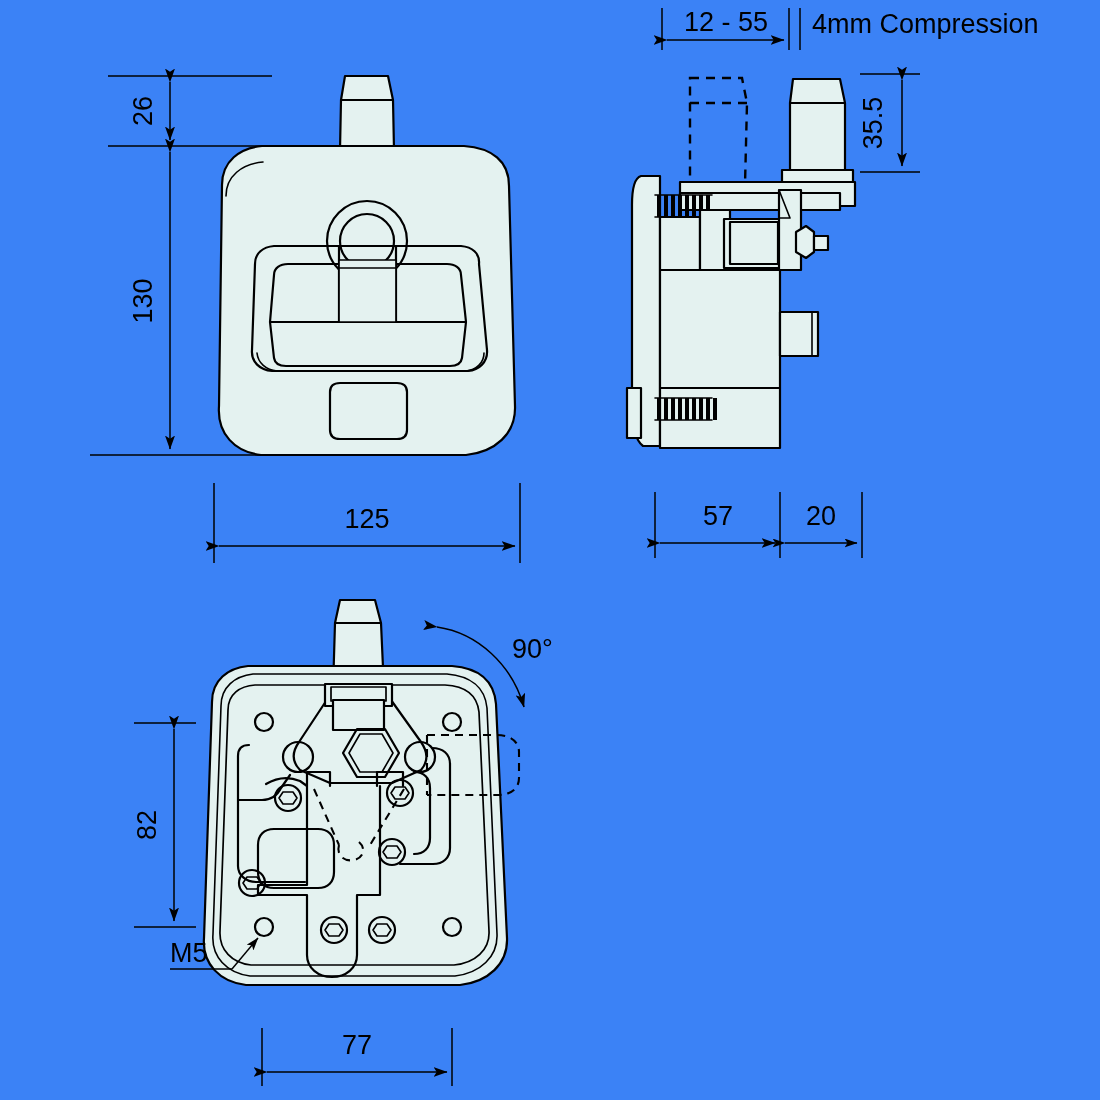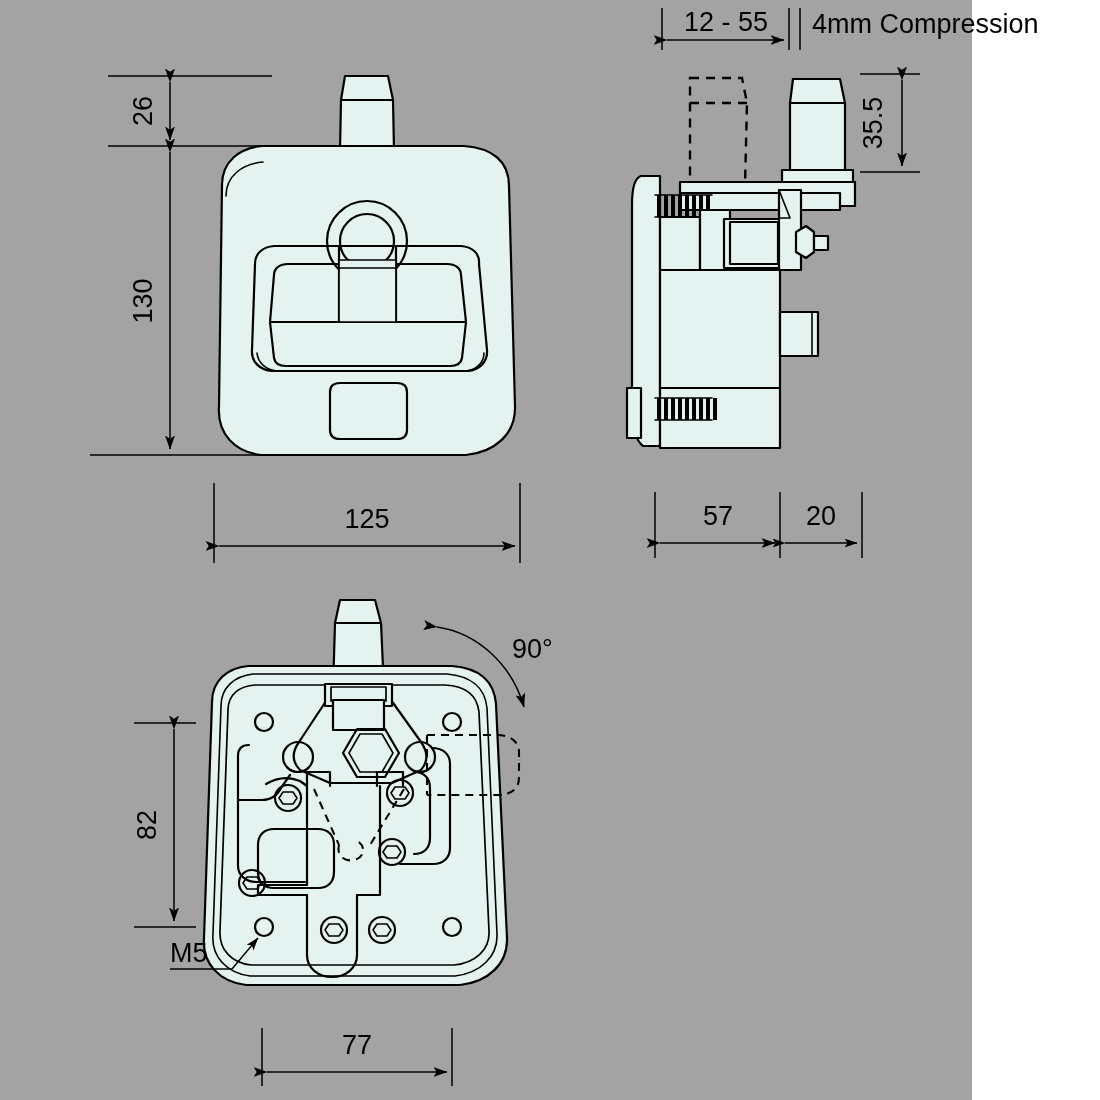--- a/index.html
+++ b/index.html
@@ -1,17 +1,17 @@
 <!DOCTYPE html>
 <html><head>
 <meta charset="utf-8">
 <style>
   html,body{margin:0;padding:0;background:#ffffff;}
   body{width:1100px;height:1100px;font-family:"Liberation Sans",sans-serif;overflow:hidden;}
-  #stage{position:relative;width:972px;height:1100px;background:#a3a3a3;}
+  #stage{position:relative;width:1100px;height:1100px;background:#3b82f6;}
   svg{display:block;}
   .part{fill:#e4f2f0;stroke:#000;stroke-width:2.2;stroke-linejoin:round;stroke-linecap:round;}
   .partthin{fill:#e4f2f0;stroke:#000;stroke-width:1.7;stroke-linejoin:round;stroke-linecap:round;}
   .noFill{fill:none;stroke:#000;stroke-width:2.2;stroke-linejoin:round;stroke-linecap:round;}
   .noFillThin{fill:none;stroke:#000;stroke-width:1.6;stroke-linejoin:round;stroke-linecap:round;}
   .dash{fill:none;stroke:#000;stroke-width:2.4;stroke-dasharray:9 7;stroke-linecap:butt;}
   .dashThin{fill:none;stroke:#000;stroke-width:2.1;stroke-dasharray:8 6;stroke-linecap:butt;}
   .dimline{fill:none;stroke:#000;stroke-width:1.5;stroke-linecap:butt;}
   .extline{fill:none;stroke:#000;stroke-width:1.5;stroke-linecap:butt;}
   .leader{fill:none;stroke:#000;stroke-width:1.5;}

